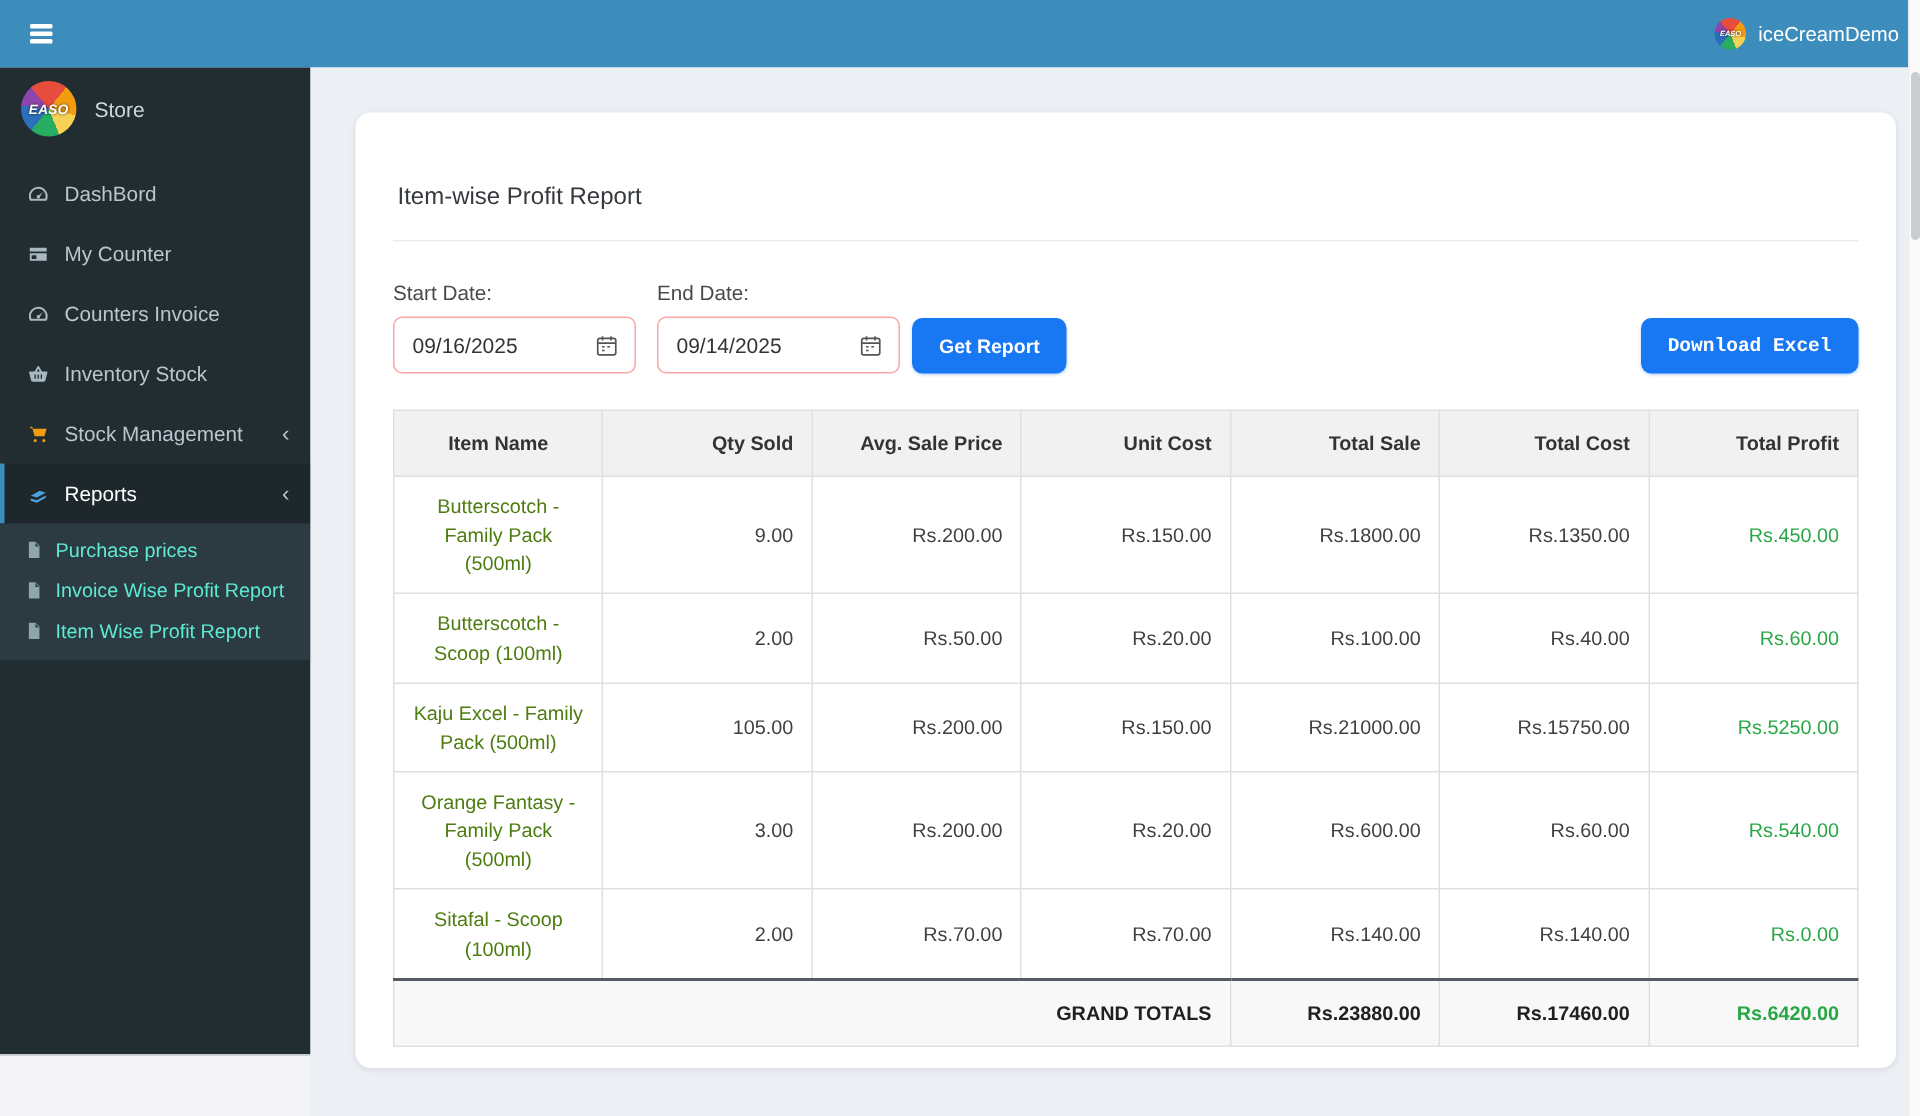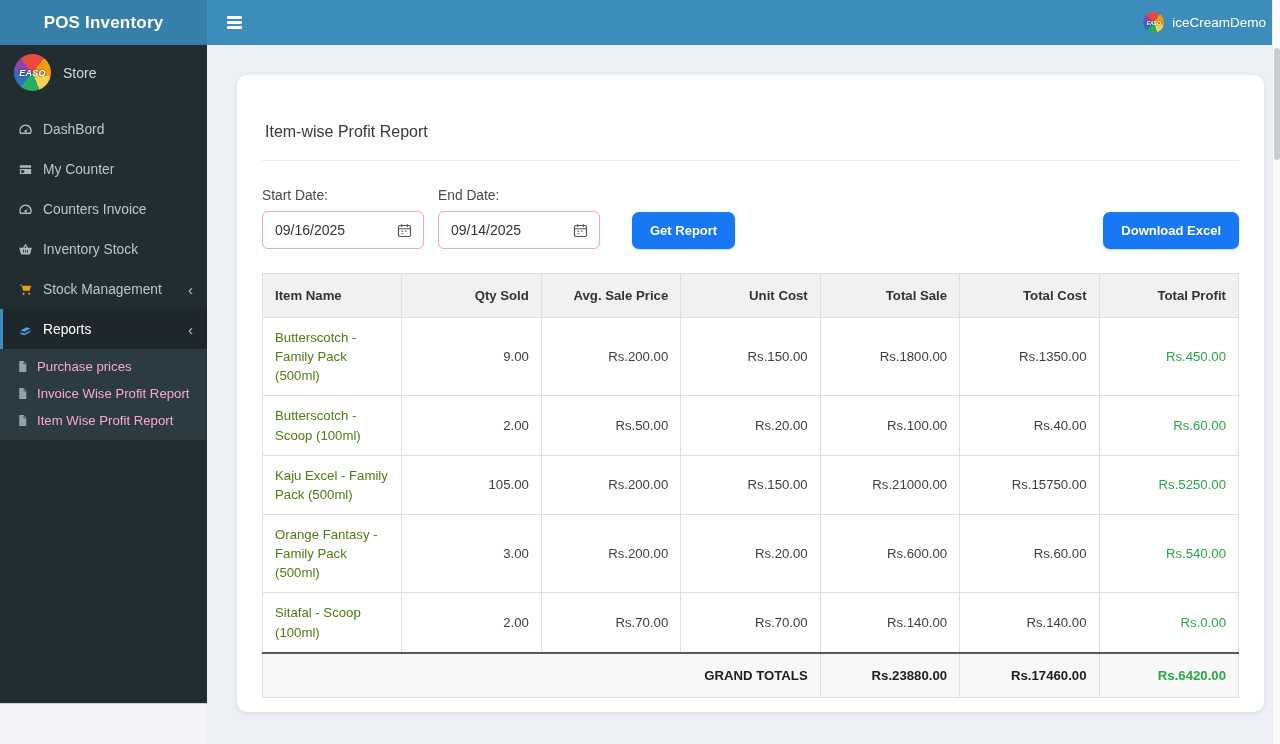--- a/index.html
+++ b/index.html
@@ -49,21 +49,21 @@
   }
   .menu-item .mi-icon { width:16px; height:16px; display:flex; align-items:center; justify-content:center; color:#a9b7bf; flex:0 0 16px; }
   .menu-item .mi-icon svg { width:15px; height:15px; }
   .menu-item .mi-icon.cart { color:#f39c12; }
   .menu-item .mi-icon.report { color:#4aa3df; }
   .menu-item.active { background:#1e282c; color:#fff; border-left-color:var(--navbar); }
   .menu-item .chev { margin-left:auto; font-size:15px; color:#b8c7ce; line-height:1; }
   .submenu { background:var(--submenu); padding:4px 0 6px; }
   .submenu-item {
     display:flex; align-items:center; gap:8px; padding:6px 14px 6px 16px;
-    color:#f9a8d4; font-size:13.2px; cursor:pointer; height:27px;
+    color:#5eead4; font-size:13.2px; cursor:pointer; height:27px;
   }
   .submenu-item .mi-icon { width:13px; height:13px; color:#90a4ae; flex:0 0 13px; }
   .submenu-item .mi-icon svg { width:13px; height:13px; }
   .below-sidebar {
     position:absolute; left:0; top:703px; width:207px; height:41px;
     background:#f4f4f8; border-top:1px solid #cdd0d4;
   }
 
   
   .main { position:absolute; left:207px; top:45px; width:1073px; height:699px; background:#eceff4; }
@@ -84,52 +84,51 @@
     display:flex; align-items:center; padding:0 10px 0 12px; cursor:text; background:#fff;
   }
   .date-value { font-size:14px; color:#333; flex:1; }
   .cal-icon { width:17px; height:17px; color:#555; cursor:pointer; }
   .cal-icon svg { width:17px; height:17px; display:block; }
   .btn {
     background:var(--accent); color:#fff; font-weight:700; font-size:13px;
     border:none; border-radius:7px; padding:0 18px; height:37px; cursor:pointer;
     font-family:inherit; box-shadow:0 1px 2px rgba(24,119,242,.3);
   }
-  .btn-get { margin-left:32px; }
-  .btn-download { margin-left:auto; }
+  .btn-get { margin-left:8px; }
+  .btn-download { margin-left:auto;font-family:Liberation Mono, monospace; }
 
   
   table.report { width:100%; border-collapse:collapse; margin-top:24px; table-layout:fixed; }
   table.report th, table.report td { border:1px solid #dcdfe3; font-size:13.2px; }
   table.report th {
     background:#f1f1f1; color:#333; font-weight:600; text-align:right;
     padding:13px 12px; height:44px;
   }
-  table.report th.left, table.report td.left { text-align:left; }
+  table.report th.left, table.report td.left { text-align:center; }
   table.report td { color:#3f3f3f; text-align:right; padding:10px 12px; height:58px; vertical-align:middle; }
   table.report td.left { color:#4d7c0f; line-height:1.45; }
   table.report td.profit { color:var(--profit); }
   table.report tr.totals td {
     border-top:2px solid #565b61; background:#f8f8f8; font-weight:bold;
     color:#202020; height:45px; padding:12px;
   }
   table.report tr.totals td.profit { color:var(--profit); }
 
   
   .scrollbar {
     position:absolute; right:0; top:0; width:8px; height:744px;
     background:#fafafa; border-left:1px solid #ececec;
   }
   .scrollbar .thumb { position:absolute; left:1px; top:48px; width:6px; height:112px; background:#c9cdd2; border-radius:3px; }
 </style>
 </head>
 <body style="--navbar: #3c8dbc; --logo-bg: #367fa9; --sidebar: #222d32; --submenu: #2c3b41; --accent: #1877f2; --profit: #28a745;">
 
 <div class="header">
-  <div class="logo-area">POS Inventory</div>
   <div class="navbar">
     <button class="hamburger">
       <span></span>
         <span></span>
         <span></span>
     </button>
     <div class="user-chip">
       <span class="easo-logo easo-small">EASO</span>
       <span>iceCreamDemo</span>
     </div>

